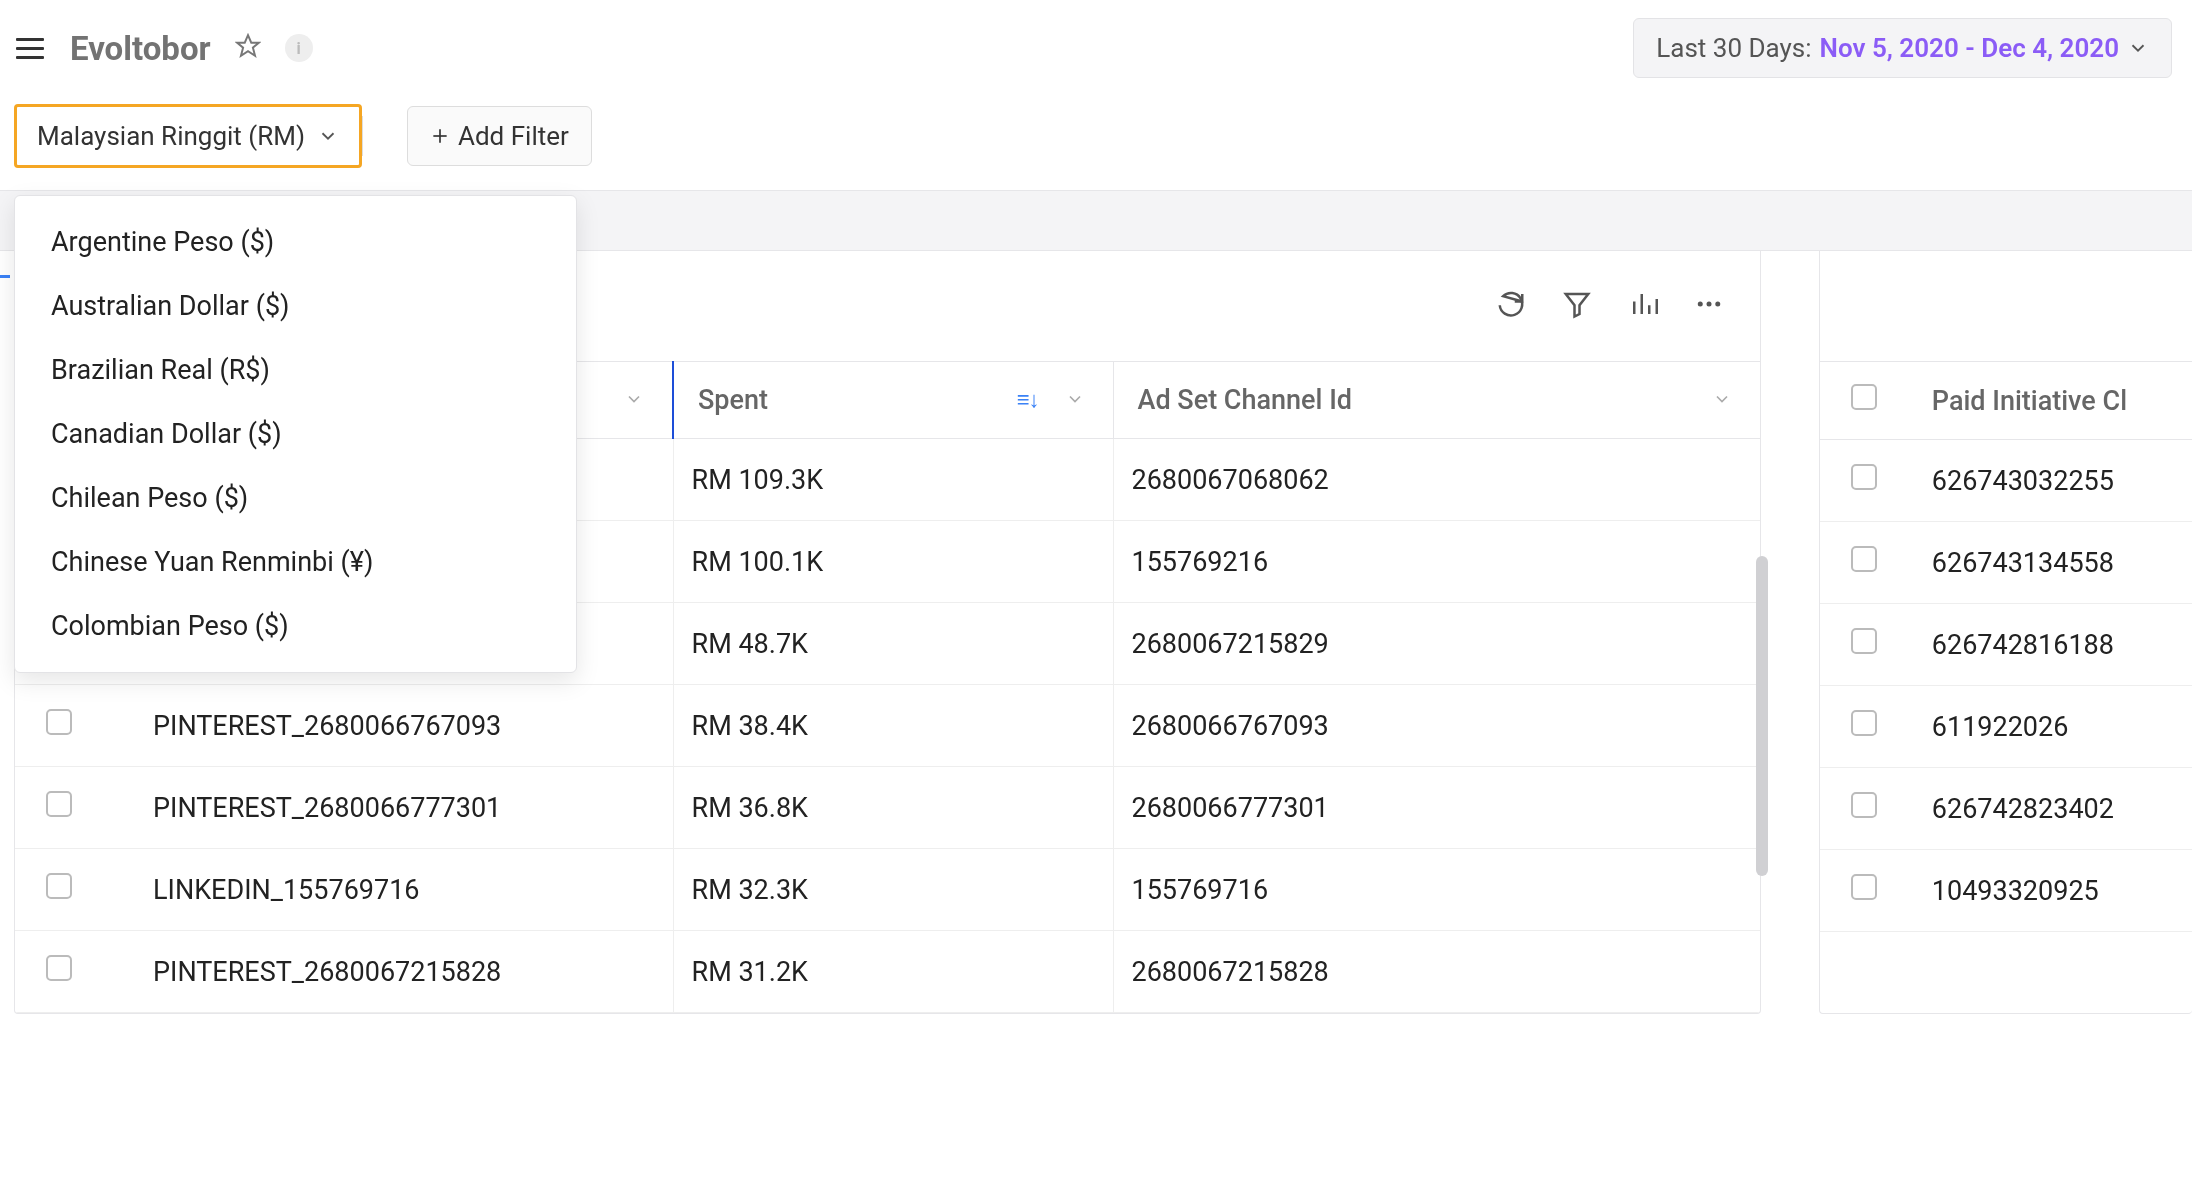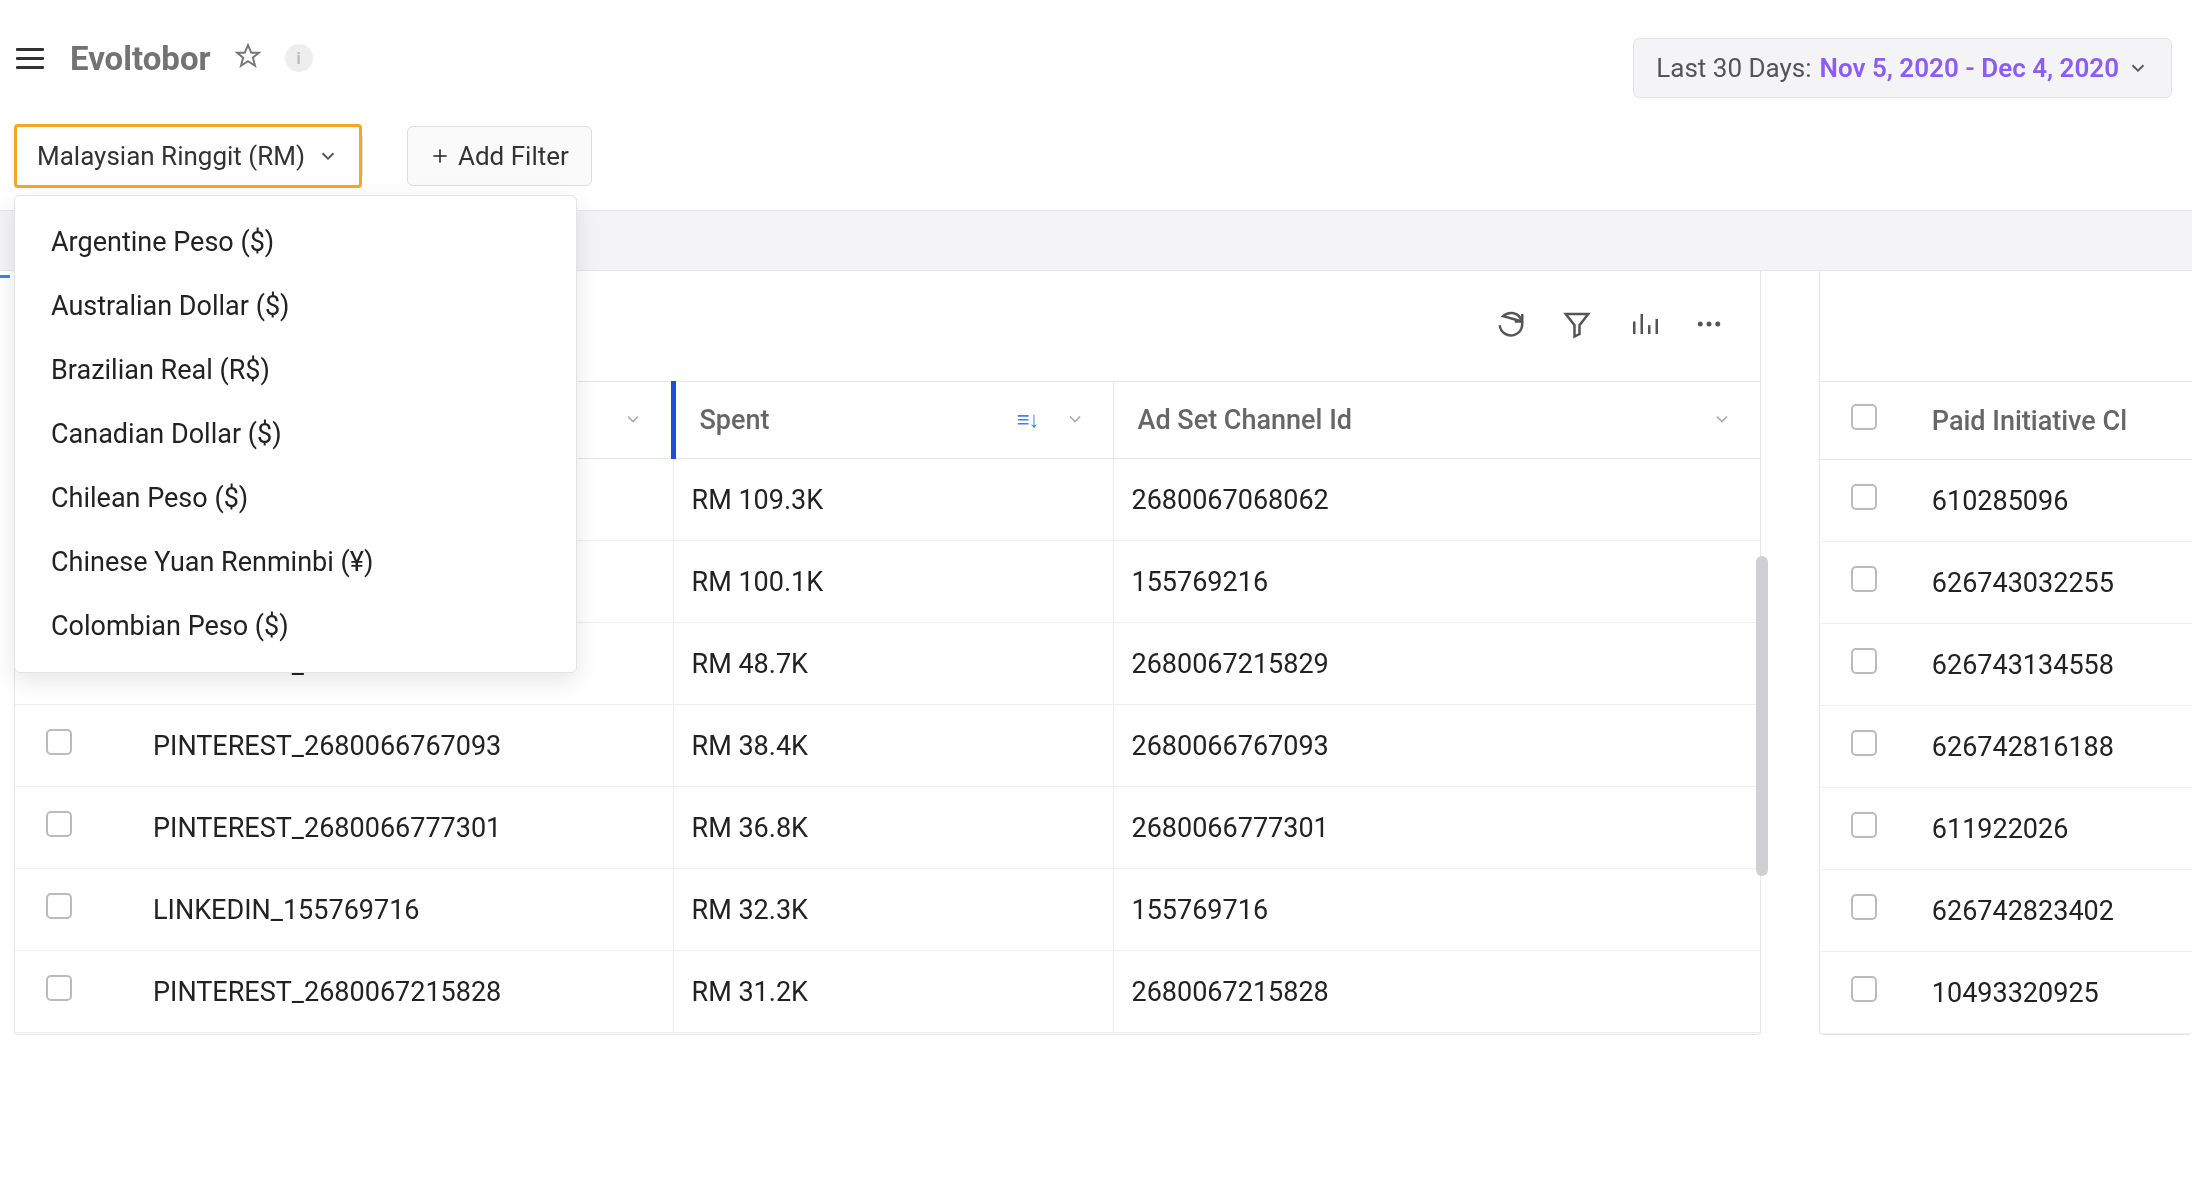--- a/index.html
+++ b/index.html
@@ -36,21 +36,20 @@
 
   .date-range-btn {
     display: flex; align-items: center; gap: 8px;
     background: #f4f4f6;
     border: 1px solid #e3e3e6;
     border-radius: 6px;
     padding: 14px 22px;
     font-size: 26px;
     color: #555;
     cursor: pointer;
-    margin-top: 20px;
   }
   .date-range-btn .range-value { color: #8b5cf6; font-weight: 600; }
   .date-range-btn svg { width: 22px; height: 22px; }
 
   
   .toolbar {
     display: flex; align-items: center; 
     padding: 12px 14px 22px 14px;
     border-bottom: 1px solid #e6e6e9;
   }
@@ -143,21 +142,21 @@
     font-size: 27px;
     color: #222;
     padding: 24px 18px;
     border-bottom: 1px solid #eee;
     white-space: nowrap;
     overflow: hidden;
   }
   .col-check { width: 88px; text-align: center; }
   .panel-left .col-name  { width: 570px; padding-left: 50px;}
   .panel-left .col-spent { width: 440px; border-left: 1px solid #eee;}
-  .panel-left th.col-spent { border-left: 5px solid #1d4ed8; margin-left: 16px;}
+  .panel-left th.col-spent { border-left: 2px solid #1d4ed8; margin-left: 16px;}
   .panel-left .col-chan  { border-left: 1px solid #eee;}
   .panel-left th.col-chan { border-left: 1px solid #e6e6e9;}
   .panel-right .col-paid { padding-left: 24px; }
 
   .chk {
     width: 26px; height: 26px;
     border: 2px solid #bbb;
     border-radius: 5px;
     display: inline-block;
     cursor: pointer;
@@ -337,24 +336,20 @@
         <tr>
           <th class="col-check"><span class="chk"></span></th>
           <th class="colhead col-paid">
             <span>Paid Initiative Cl</span>
           </th>
         </tr>
       </thead>
       <tbody id="right-body">
           <tr>
             <td class="col-check"><span class="chk"></span></td>
-            <td class="col-paid">610285096</td>
-          </tr>
-          <tr>
-            <td class="col-check"><span class="chk"></span></td>
             <td class="col-paid">626743032255</td>
           </tr>
           <tr>
             <td class="col-check"><span class="chk"></span></td>
             <td class="col-paid">626743134558</td>
           </tr>
           <tr>
             <td class="col-check"><span class="chk"></span></td>
             <td class="col-paid">626742816188</td>
           </tr>

